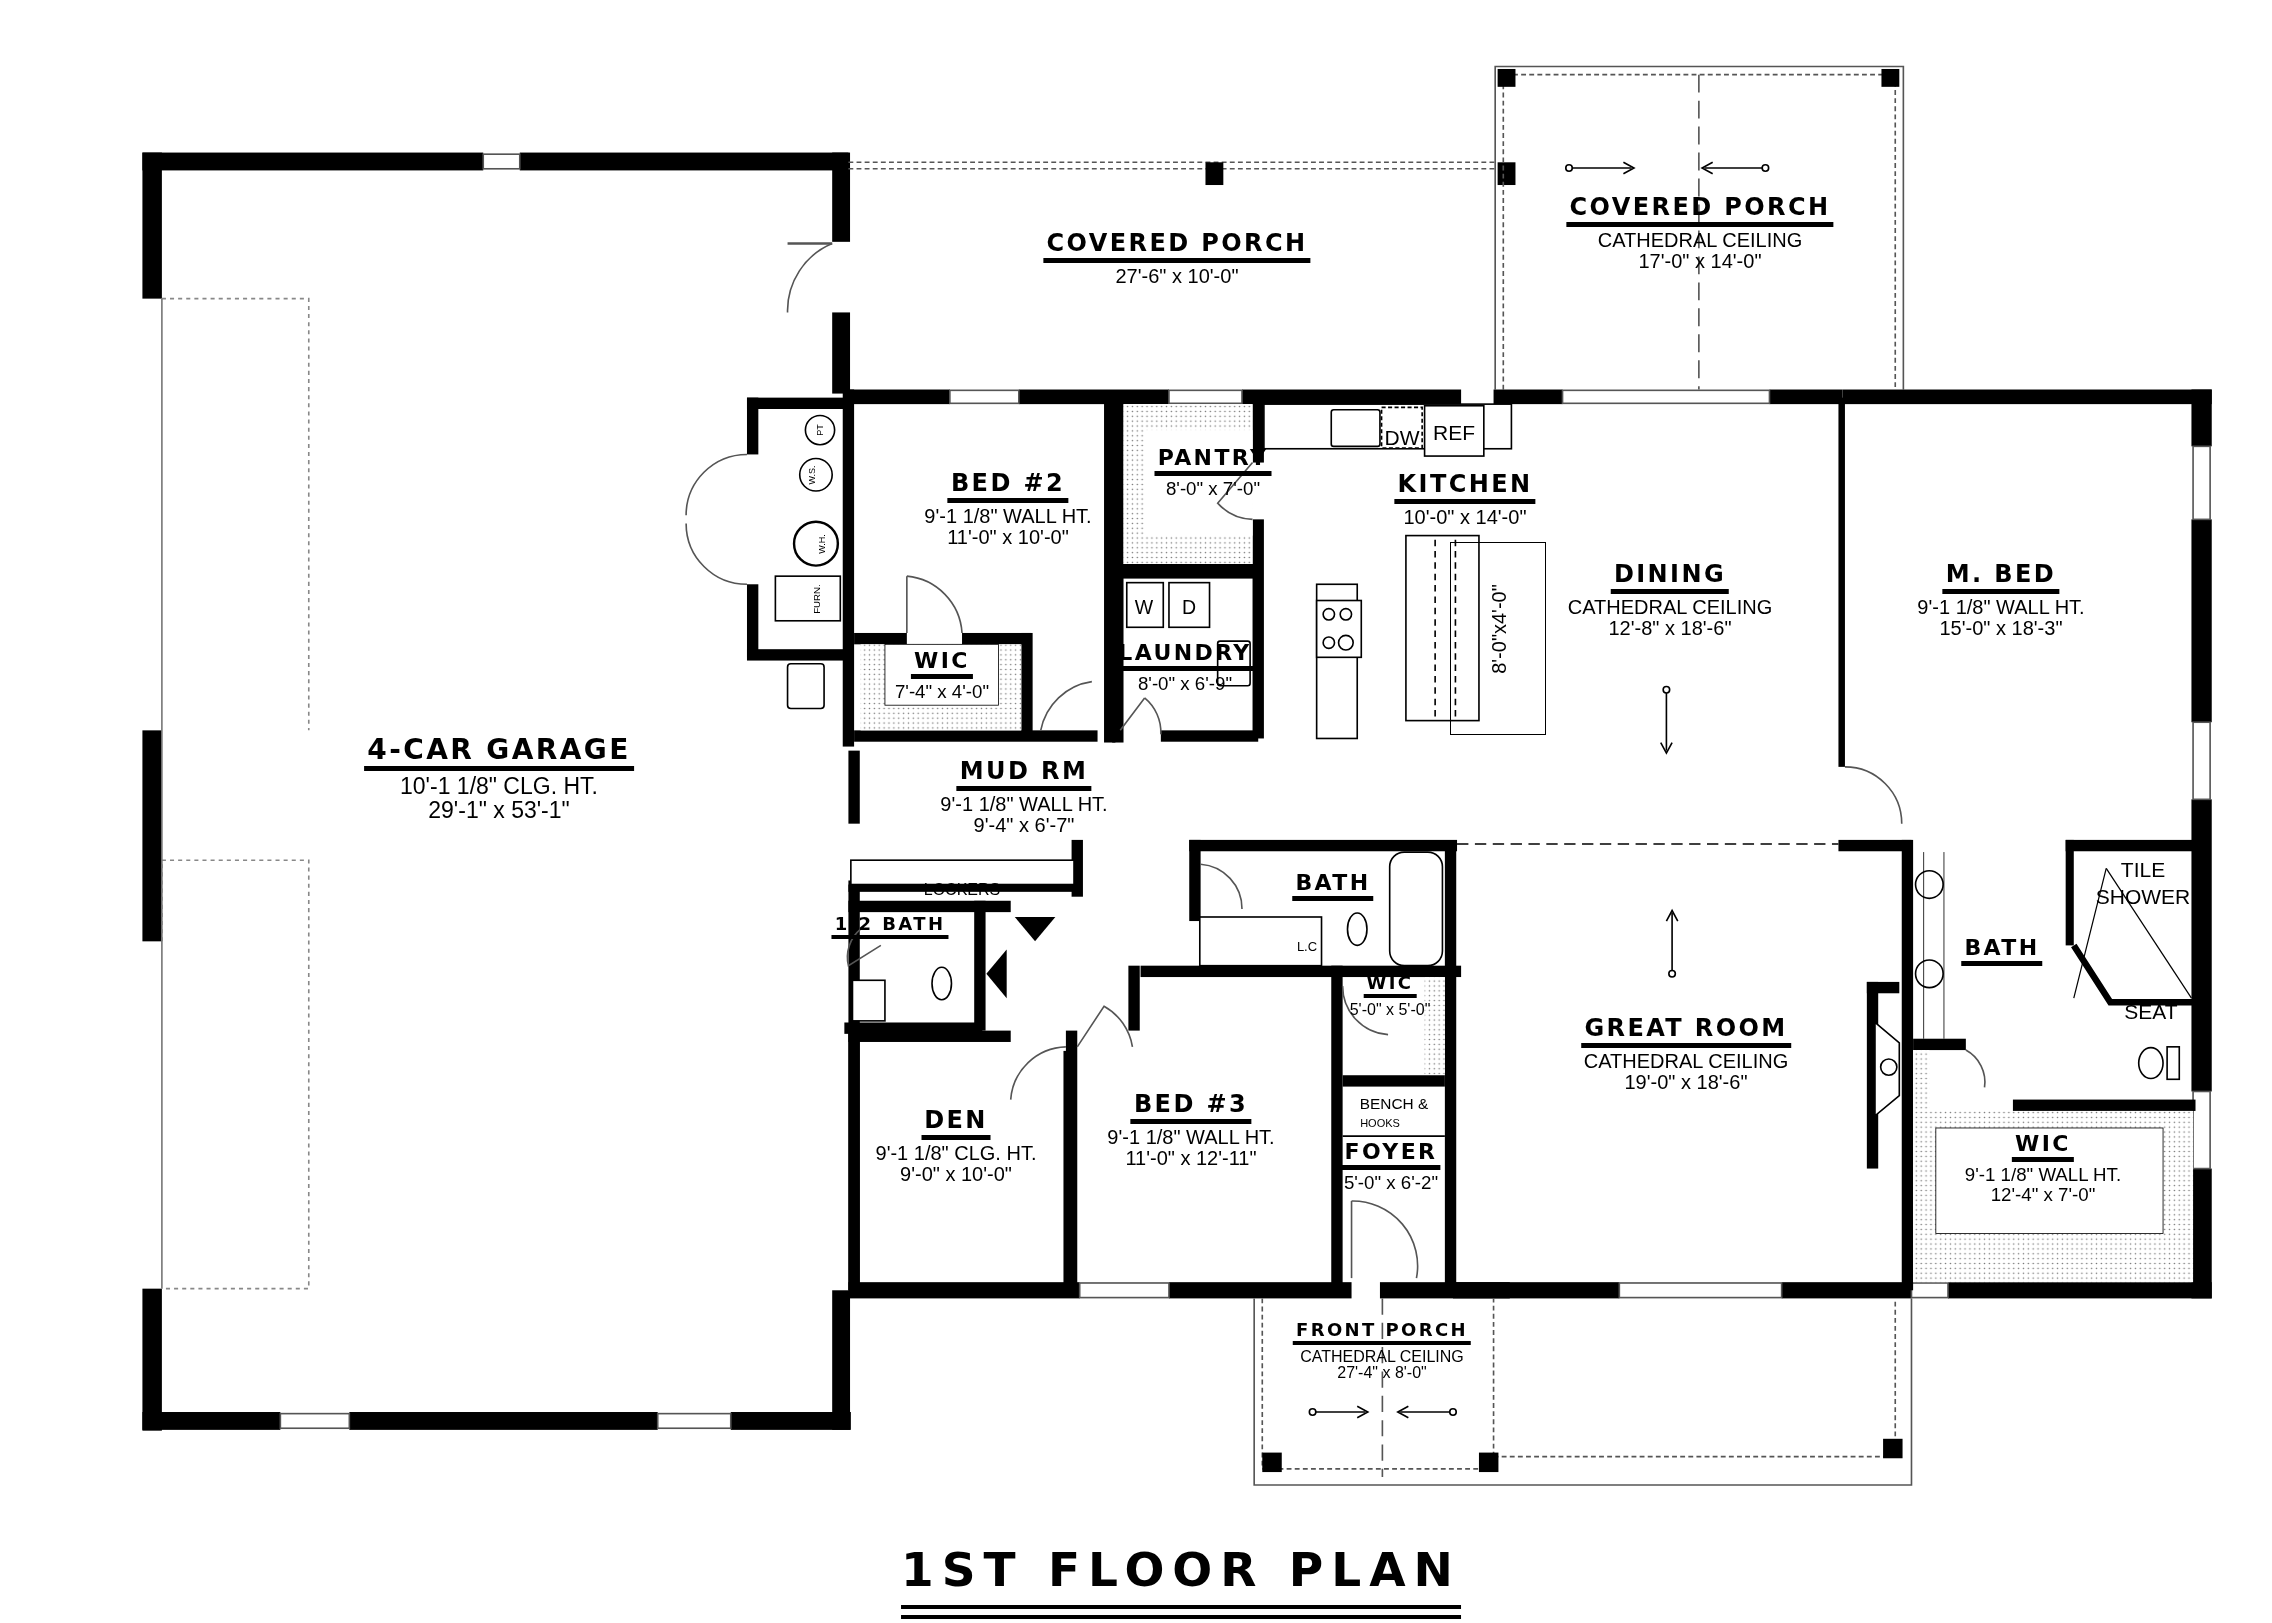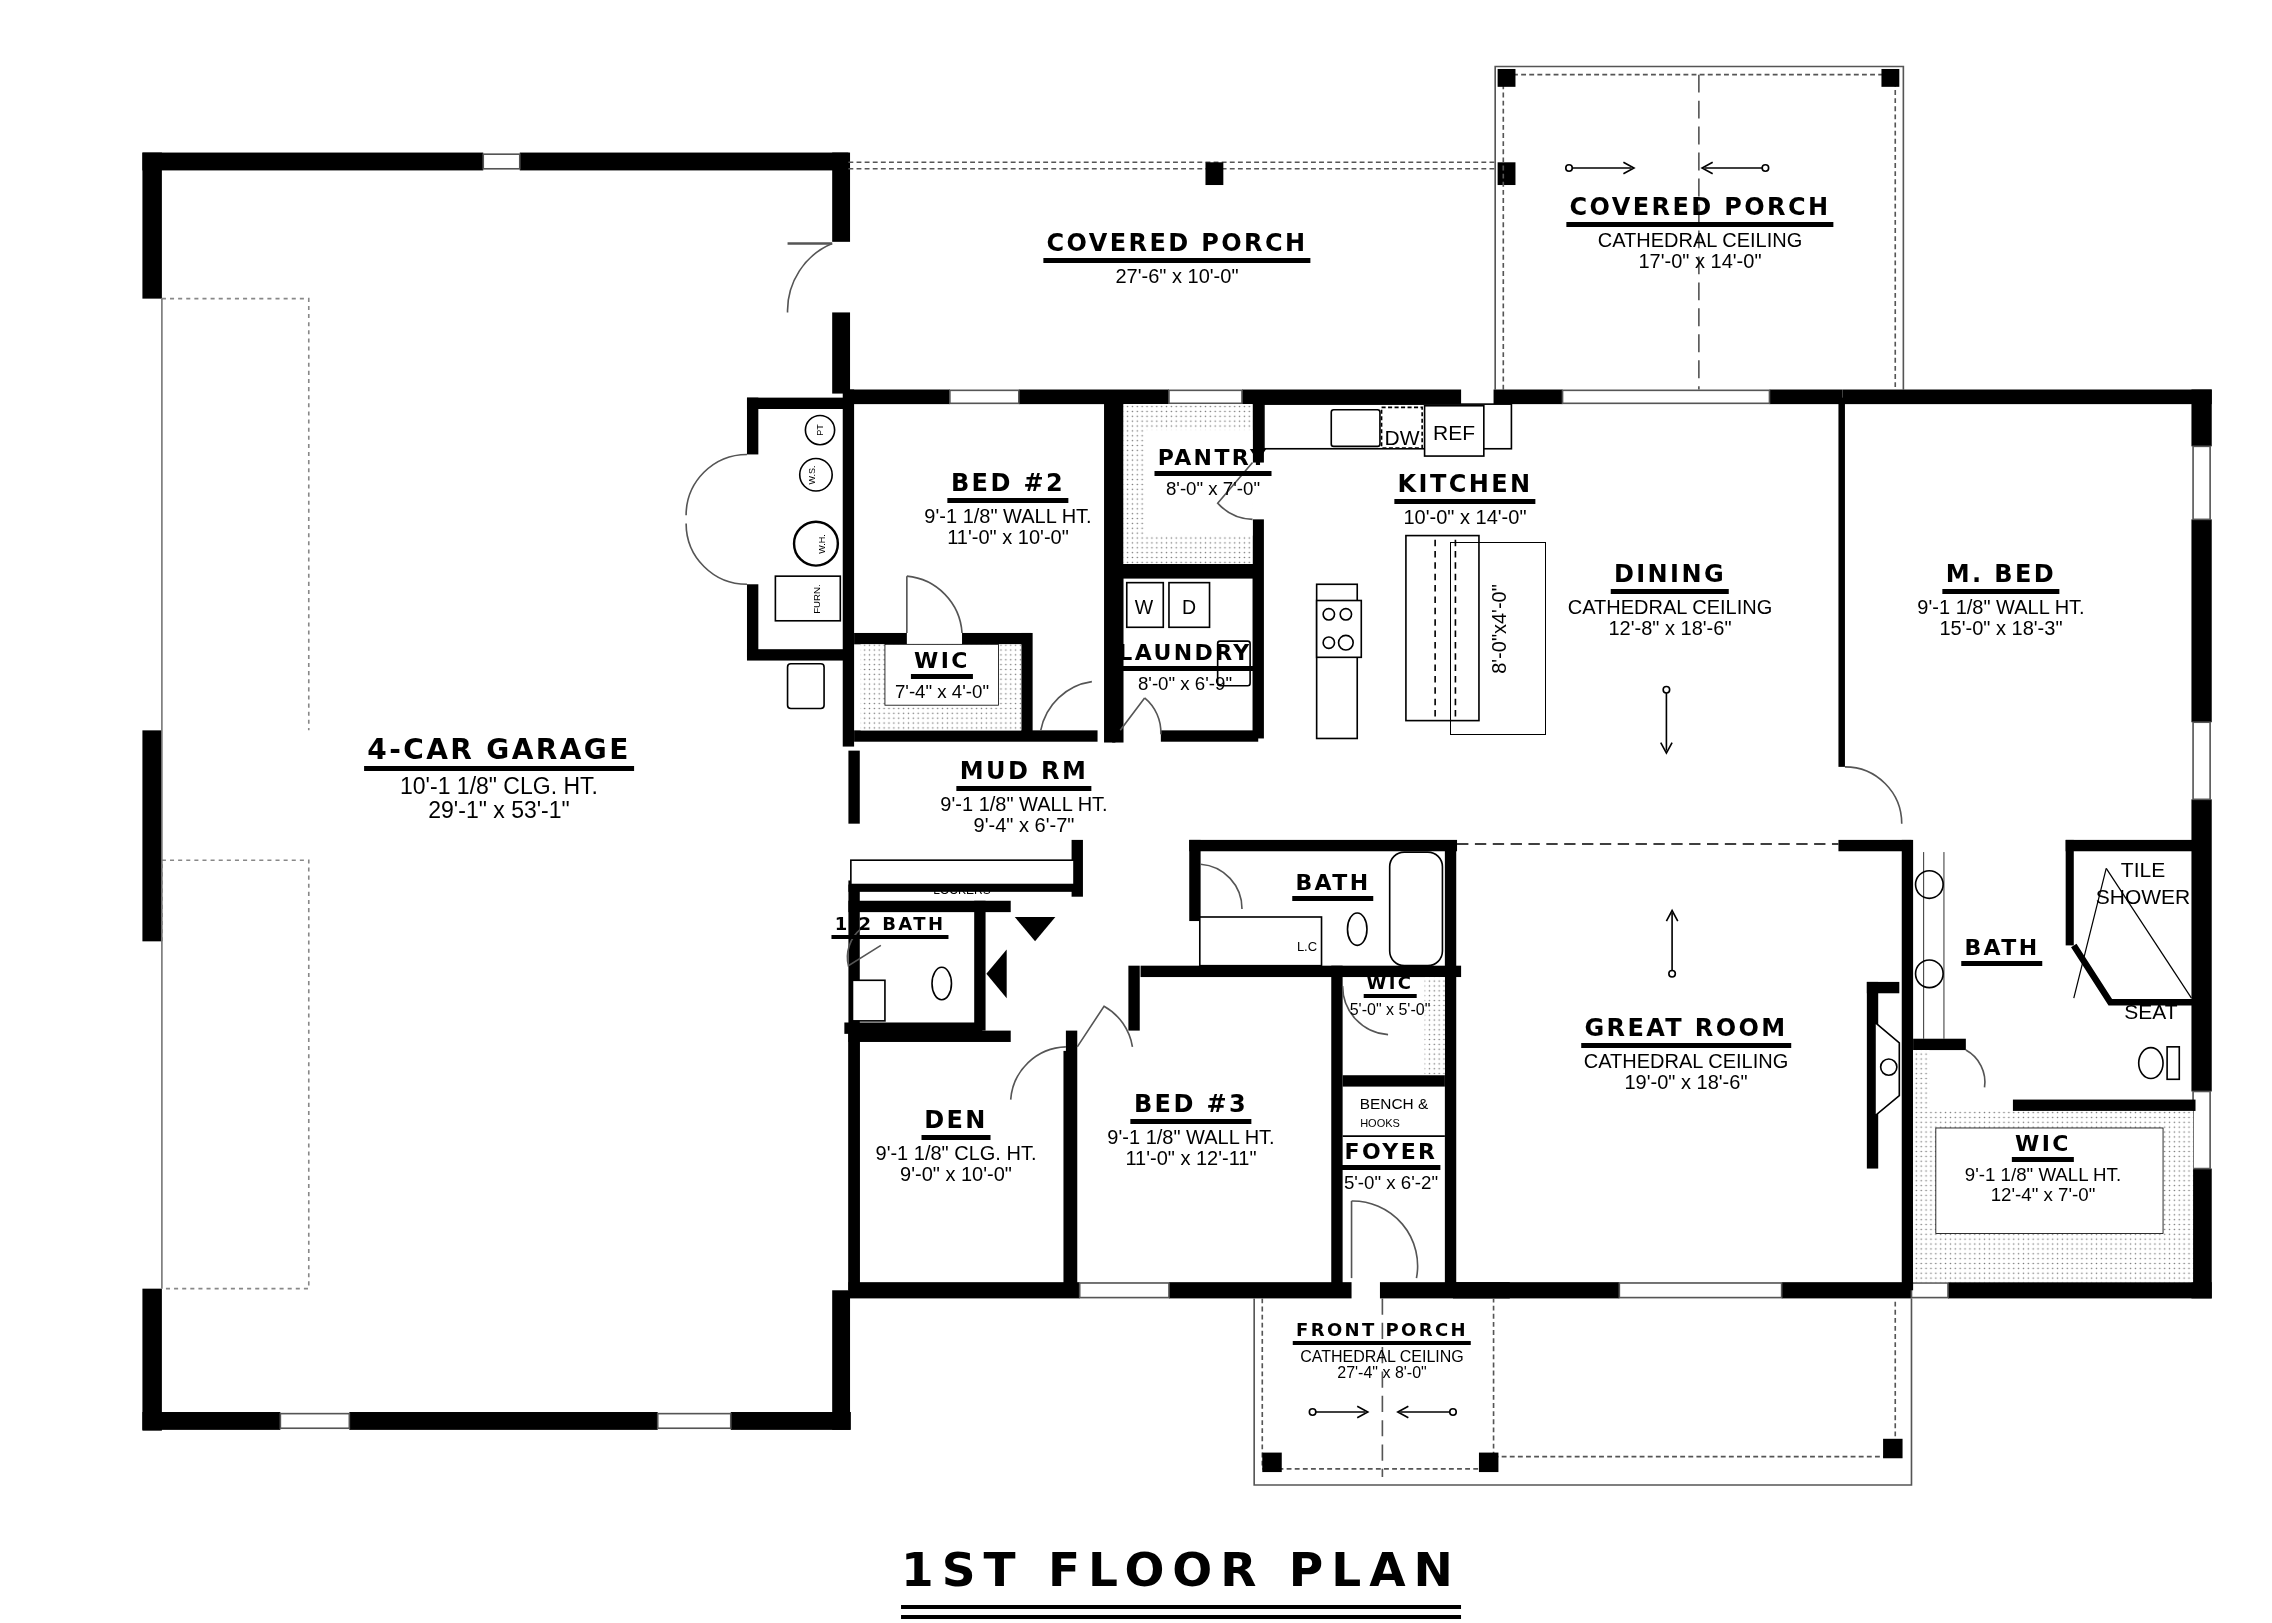--- a/index.html
+++ b/index.html
@@ -389,21 +389,21 @@
   <span class="name">FOYER</span>
   <span class="line">5'-0" x 6'-2"</span>
 </div>
 
 <div class="lbl fs-s" style="left:1382px;top:1321px;">
   <span class="name">FRONT PORCH</span>
   <span class="line">CATHEDRAL CEILING</span>
   <span class="line">27'-4" x 8'-0"</span>
 </div>
 
-<div class="fix" style="left:962px;top:890px;font-size:12px;text-align:center;">LOCKERS</div>
+<div class="fix" style="left:962px;top:890px;font-size:16px;text-align:center;">LOCKERS</div>
 <div class="fix" style="left:1394px;top:1104px;font-size:15.4px;">BENCH &amp;</div>
 <div class="fix" style="left:1380px;top:1123px;font-size:11px;">HOOKS</div>
 <div class="fix" style="left:2143px;top:870px;font-size:21px;">TILE</div>
 <div class="fix" style="left:2143px;top:897px;font-size:21px;">SHOWER</div>
 <div class="fix" style="left:2151px;top:1012px;font-size:21px;">SEAT</div>
 <div class="fix" style="left:1454px;top:433px;font-size:21px;">REF</div>
 <div class="fix" style="left:1402px;top:438px;font-size:21px;">DW</div>
 <div class="fix" style="left:1144px;top:607px;font-size:19.5px;">W</div>
 <div class="fix" style="left:1189px;top:607px;font-size:19.5px;">D</div>
 <div class="fix" style="left:1307px;top:946px;font-size:13px;">L.C</div>

